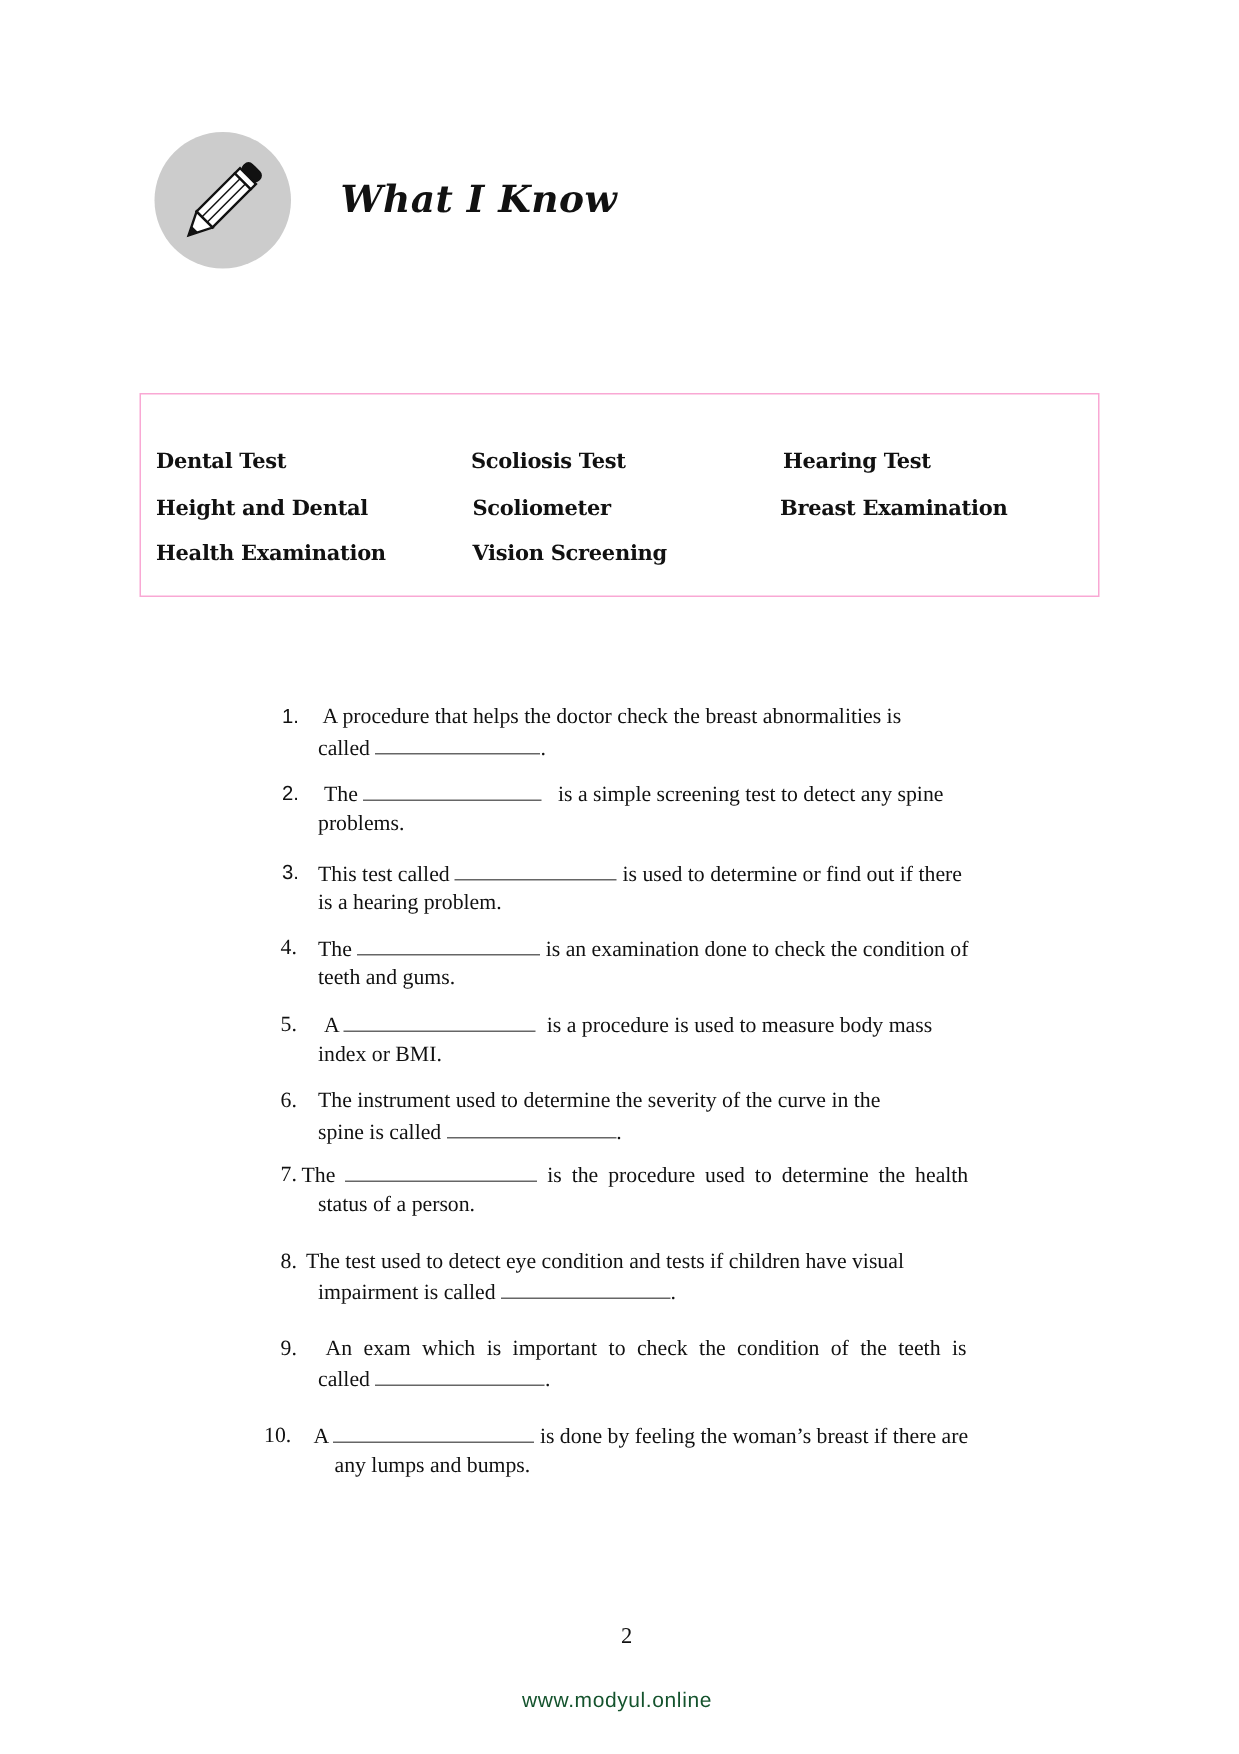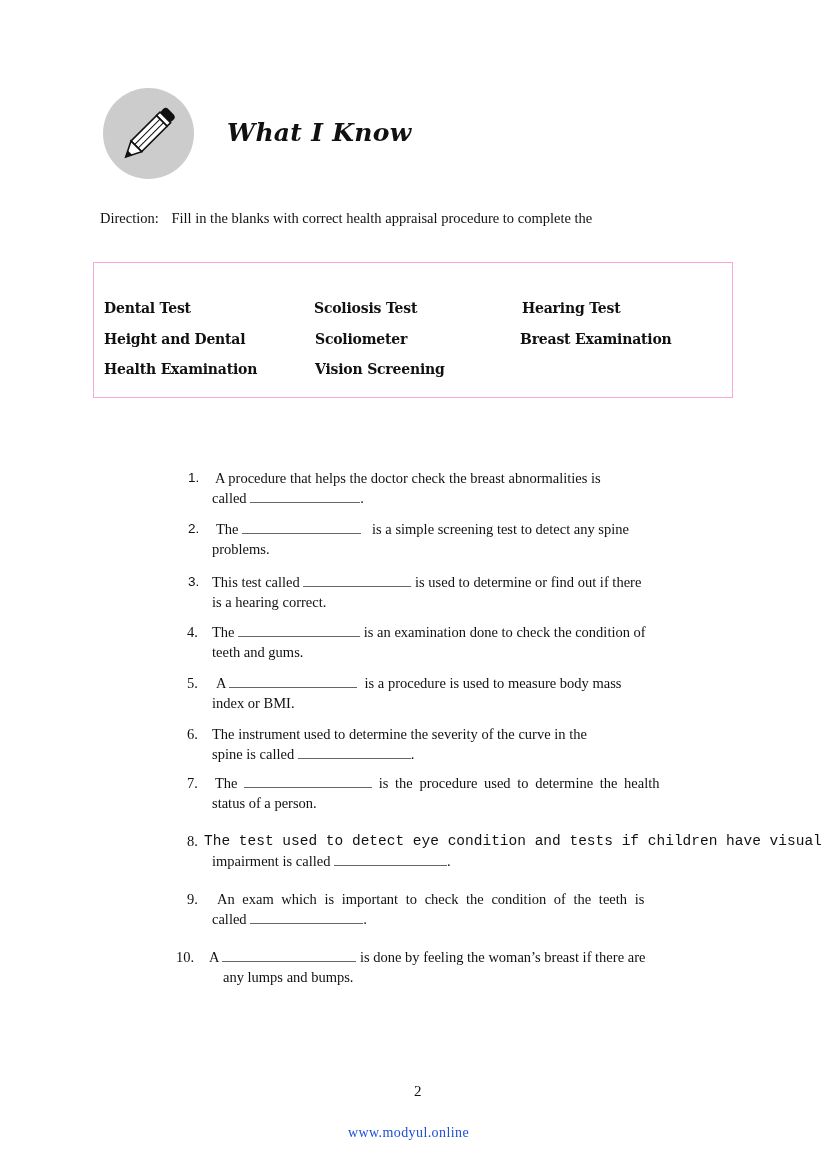--- a/index.html
+++ b/index.html
@@ -29,22 +29,22 @@
 
     .item { position: absolute; font-size: 14.5px; font-family: "Liberation Serif", "DejaVu Serif", serif;
             line-height: 20px; }
     .item .num { position: absolute; top: 0; white-space: nowrap; font-family: "Liberation Sans", "DejaVu Sans", sans-serif; font-size: 13.5px; }
     .item .num.serif { font-family: "Liberation Serif", "DejaVu Serif", serif; font-size: 14.5px; }
     .item .line { position: absolute; left: 200px; white-space: nowrap; }
     .blank { display: inline-block; border-bottom: 1px solid #666; height: 14px; vertical-align: baseline; }
 
     .page-number { position: absolute; left: 402px; top: 1083px; font-size: 15px;
                    font-family: "Liberation Serif", "DejaVu Serif", serif; }
-    .watermark { position: absolute; left: 336px; top: 1125px; font-size: 14px; color: #1d4ed8;
-                 font-family: Liberation Serif, serif; letter-spacing: 0.4px; }
+    .watermark { position: absolute; left: 336px; top: 1125px; font-size: 14px; color: #14532d;
+                 font-family: Liberation Sans, sans-serif; letter-spacing: 0.4px; }
   </style>
 </head>
 <body>
 
 <div class="page">
 
   <div class="icon-circle">
     <svg viewBox="0 0 91 91" xmlns="http://www.w3.org/2000/svg">
       <g transform="rotate(45 45 46)">
 
@@ -58,24 +58,20 @@
 
         <polygon points="38,63 53,63 45.5,78" fill="#fff" stroke="#111" stroke-width="1.6"></polygon>
 
         <polygon points="42.5,72 48.5,72 45.5,79" fill="#111"></polygon>
       </g>
     </svg>
   </div>
 
   <div class="title">What I Know</div>
 
-  <div class="direction">
-    <span class="label">Direction:</span>
-    <span>Fill in the blanks with correct health appraisal procedure to complete the</span>
-  </div>
 
   <div class="choices-box">
     <span class="choice" style="left:10px; top:37px;">Dental Test</span>
     <span class="choice" style="left:220px; top:37px;">Scoliosis Test</span>
     <span class="choice" style="left:428px; top:37px;">Hearing Test</span>
     <span class="choice" style="left:10px; top:68px;">Height and Dental</span>
     <span class="choice" style="left:221px; top:68px;">Scoliometer</span>
     <span class="choice" style="left:426px; top:68px;">Breast Examination</span>
     <span class="choice" style="left:10px; top:98px;">Health Examination</span>
     <span class="choice" style="left:221px; top:98px;">Vision Screening</span>
@@ -90,21 +86,21 @@
 
   <div class="item" style="left:0; top:519px; width:826px;">
     <span class="num" style="left:176px;">2.</span>
     <span class="line" style="left:204px; top:0;"><span>The</span> <span class="blank" style="width:119px;"></span>&nbsp;&nbsp;&nbsp;<span>is a simple screening test to detect any spine</span></span>
     <span class="line" style="left:200px; top:20px;"><span>problems.</span></span>
   </div>
 
   <div class="item" style="left:0; top:572px; width:826px;">
     <span class="num" style="left:176px;">3.</span>
     <span class="line" style="left:200px; top:0;"><span>This test called</span> <span class="blank" style="width:108px;"></span> <span>is used to determine or find out if there</span></span>
-    <span class="line" style="left:200px; top:20px;"><span>is a hearing correct.</span></span>
+    <span class="line" style="left:200px; top:20px;"><span>is a hearing problem.</span></span>
   </div>
 
   <div class="item" style="left:0; top:622px; width:826px;">
     <span class="num serif" style="left:175px;">4.</span>
     <span class="line" style="left:200px; top:0;"><span>The</span> <span class="blank" style="width:122px;"></span> <span>is an examination done to check the condition of</span></span>
     <span class="line" style="left:200px; top:20px;"><span>teeth and gums.</span></span>
   </div>
 
   <div class="item" style="left:0; top:673px; width:826px;">
     <span class="num serif" style="left:175px;">5.</span>
@@ -113,27 +109,27 @@
   </div>
 
   <div class="item" style="left:0; top:724px; width:826px;">
     <span class="num serif" style="left:175px;">6.</span>
     <span class="line" style="left:200px; top:0;"><span>The instrument used to determine the severity of the curve in the</span></span>
     <span class="line" style="left:200px; top:20px;"><span>spine is called</span> <span class="blank" style="width:113px;"></span><span>.</span></span>
   </div>
 
   <div class="item" style="left:0; top:773px; width:826px;">
     <span class="num serif" style="left:175px;">7.</span>
-    <span class="line" style="left:203px; top:0; word-spacing:3px;"><span>The</span> <span class="blank" style="width:128px;"></span> <span>is the procedure used to determine the health</span></span>
+    <span class="line" style="left:189px; top:0; word-spacing:3px;"><span>The</span> <span class="blank" style="width:128px;"></span> <span>is the procedure used to determine the health</span></span>
     <span class="line" style="left:200px; top:20px;"><span>status of a person.</span></span>
   </div>
 
   <div class="item" style="left:0; top:831px; width:826px;">
     <span class="num serif" style="left:175px;">8.</span>
-    <span class="line" style="left:192px; top:0;font-family:Liberation Mono, monospace;"><span>The test used to detect eye condition and tests if children have visual</span></span>
+    <span class="line" style="left:192px; top:0;"><span>The test used to detect eye condition and tests if children have visual</span></span>
     <span class="line" style="left:200px; top:20px;text-align:right;"><span>impairment is called</span> <span class="blank" style="width:113px;"></span><span>.</span></span>
   </div>
 
   <div class="item" style="left:0; top:889px; width:826px;">
     <span class="num serif" style="left:175px;">9.</span>
     <span class="line" style="left:205px; top:0; word-spacing:4px;"><span>An exam which is important to check the condition of the teeth is</span></span>
     <span class="line" style="left:200px; top:20px;"><span>called</span> <span class="blank" style="width:113px;"></span><span>.</span></span>
   </div>
 
   <div class="item" style="left:0; top:947px; width:826px;">

